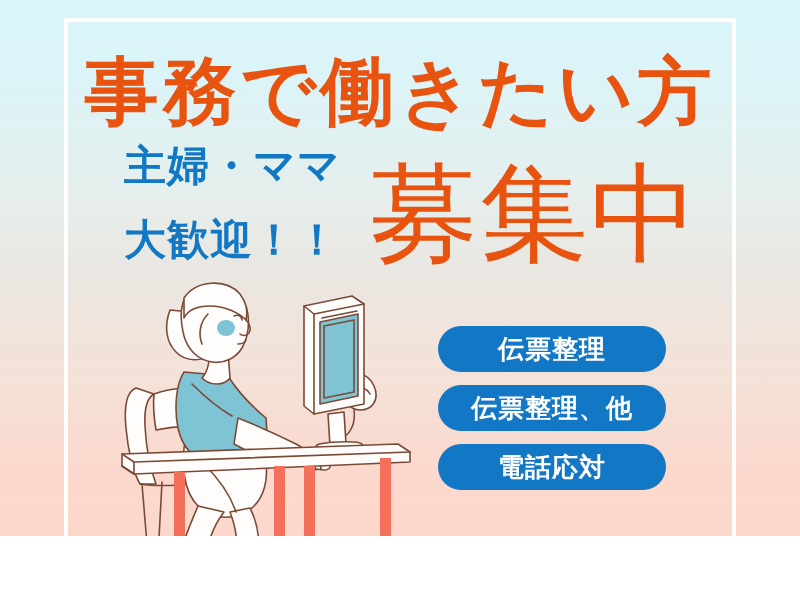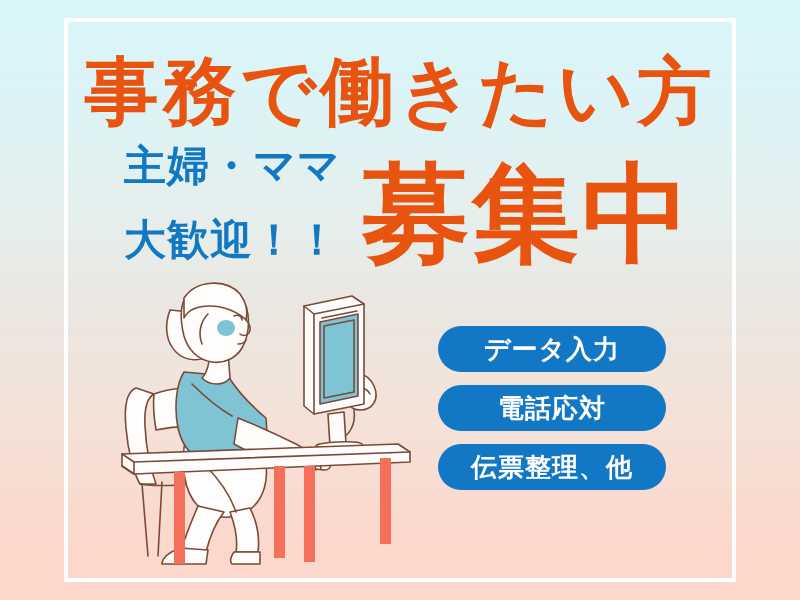--- a/index.html
+++ b/index.html
@@ -11,21 +11,21 @@
     width: 800px;
     height: 600px;
     overflow: hidden;
     font-family: "DejaVu Sans", "Liberation Sans", sans-serif;
   }
 
   
   .poster {
     position: relative;
     width: 800px;
-    height: 600px;
+    height: 536px;
     background: linear-gradient(
         to bottom,
         #d9f6fb 0%,
         #ddf3f6 18%,
         #e6eeeb 38%,
         #eae7e2 50%,
         #f4e2d8 70%,
         #fbd8cd 88%,
         #fdd7cc 100%);
     overflow: hidden;
@@ -71,25 +71,25 @@
     white-space: nowrap;
   }
   .subcopy .line2 {
     display: block;
     margin-top: 20px;
   }
 
   
   .bigword {
     position: absolute;
-    left: 362px;
+    left: 370px;
     top: 160px;
     color: #e8540f;
     font-size: 108px;
-    font-weight: 700;
+    font-weight: 400;
     line-height: 1;
     letter-spacing: 2px;
     white-space: nowrap;
   }
 
   
   .badges {
     position: absolute;
     left: 438px;
     top: 326px;
@@ -133,23 +133,23 @@
   <div class="headline">事務で働きたい方</div>
 
   <div class="subcopy">
     <span>主婦・ママ</span>
     <span class="line2">大歓迎！！</span>
   </div>
 
   <div class="bigword">募集中</div>
 
   <div class="badges">
-    <span class="badge">データ入力</span>
+    <span class="badge">伝票整理</span>
+    <span class="badge">伝票整理、他</span>
     <span class="badge">電話応対</span>
-    <span class="badge">伝票整理、他</span>
   </div>
 
   <div class="illustration">
     <svg width="310" height="300" viewBox="0 0 310 300" fill="none" xmlns="http://www.w3.org/2000/svg">
       <g stroke="#7a4a37" stroke-width="1.6" stroke-linecap="round" stroke-linejoin="round">
 
         <g>
           <path d="M18 120 C8 124 6 140 8 160 C10 184 16 206 22 216 L38 216 C32 200 28 178 27 158 C26 140 29 130 36 126 Z" fill="#fffdfb"></path>
           <path d="M36 126 C52 120 76 118 96 120 L96 160 C78 158 56 158 38 162 C36 150 35 136 36 126 Z" fill="#fffdfb"></path>
           <path d="M24 216 L30 288"></path>

